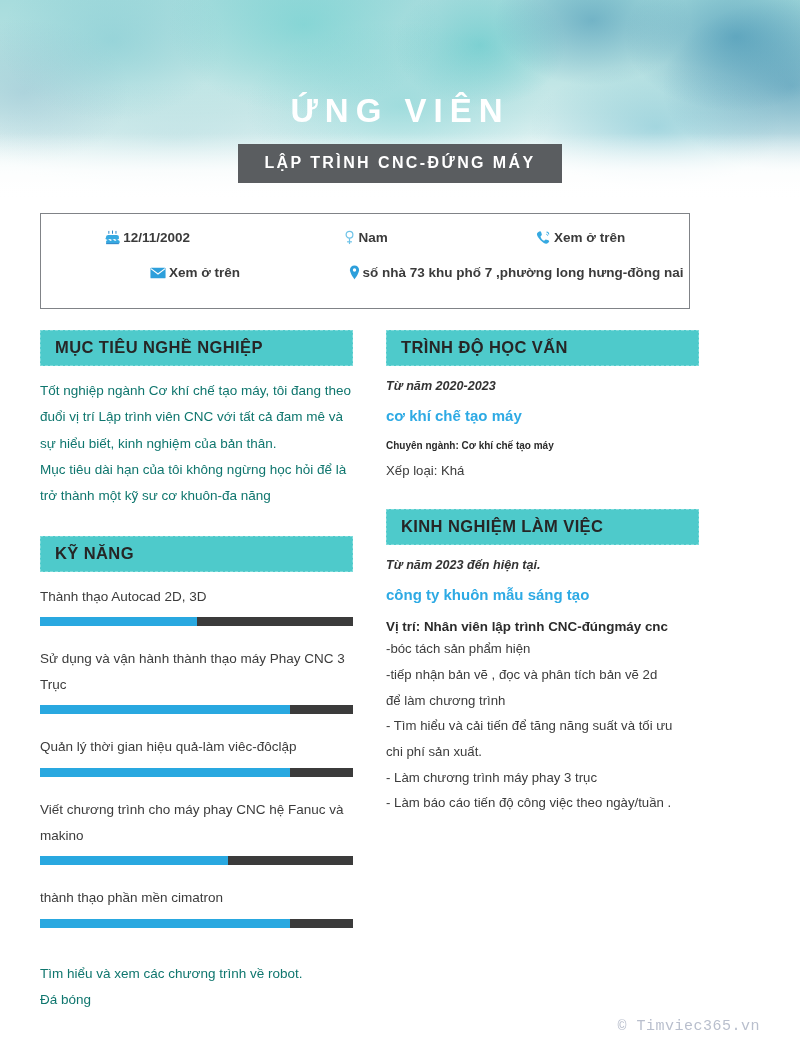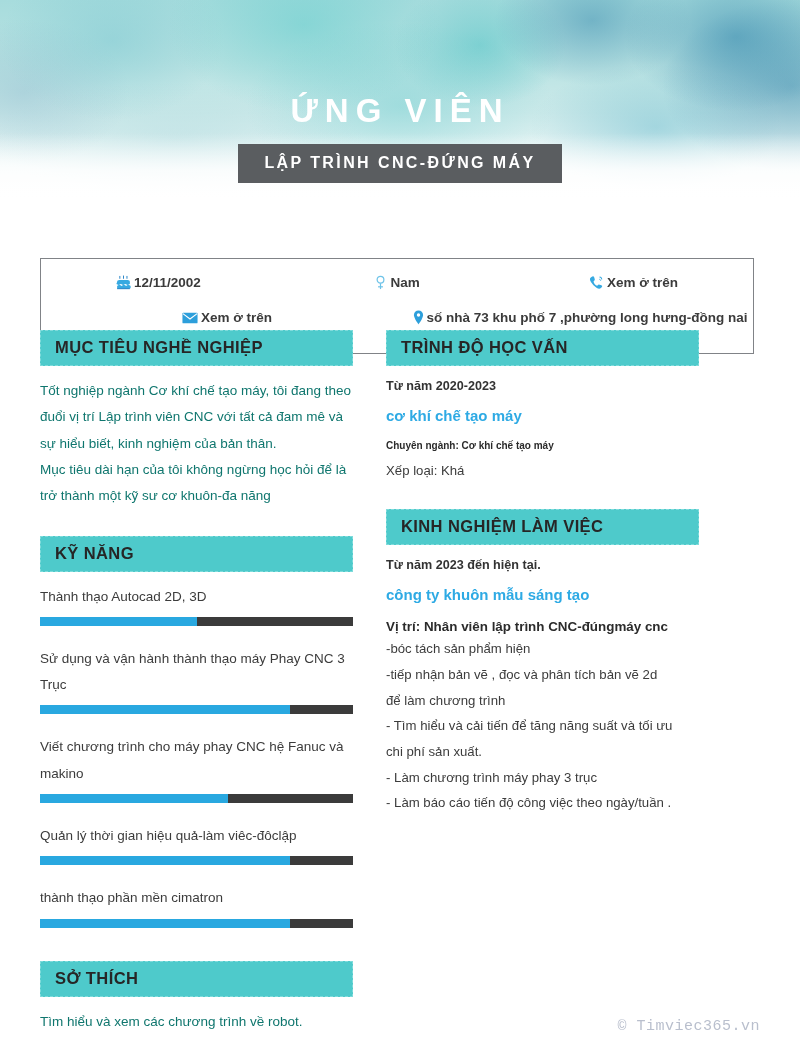--- a/index.html
+++ b/index.html
@@ -72,26 +72,25 @@
     text-transform: uppercase;
     padding: 11px 26px 12px 26px;
     line-height: 1;
   }
 
   
   .contact-box {
     position: absolute;
     left: 40px;
     top: 213px;
-    width: 714px;
+    width: 650px;
     height: 96px;
     border: 1px solid #808387;
     background: transparent;
     padding: 16px 8px 0 8px;
-    margin-top: 45px;
   }
   .contact-row {
     display: flex;
     width: 100%;
   }
   .contact-row.row1 { padding-left: 0; }
   .contact-row.row2 { margin-top: 20px; }
   .contact-item {
     display: flex;
     align-items: center;
@@ -159,20 +158,21 @@
   }
   .bar-fill { height: 9px; background: #29a8e0; }
 
   
   .exp-date {
     font-size: 12.6px;
     font-weight: bold;
     color: #333333;
     margin-bottom: 12px;
     line-height: 1.3;
+    font-style: italic;
   }
   .exp-org {
     font-size: 15px;
     font-weight: bold;
     color: #2eaae4;
     margin-bottom: 13px;
     line-height: 1.3;
   }
   .exp-role {
     font-size: 13.4px;
@@ -306,46 +306,43 @@
             <div class="bar-fill" style="width: 50%;"></div>
           </div>
         </div>
         <div class="skill">
           <div class="skill-name">Sử dụng và vận hành thành thạo máy Phay CNC 3 Trục</div>
           <div class="bar">
             <div class="bar-fill" style="width: 80%;"></div>
           </div>
         </div>
         <div class="skill">
+          <div class="skill-name">Quản lý thời gian hiệu quả-làm viêc-đôclập</div>
+          <div class="bar">
+            <div class="bar-fill" style="width: 80%;"></div>
+          </div>
+        </div>
+        <div class="skill">
           <div class="skill-name">Viết chương trình cho máy phay CNC hệ Fanuc và makino</div>
           <div class="bar">
             <div class="bar-fill" style="width: 60%;"></div>
           </div>
         </div>
         <div class="skill">
-          <div class="skill-name">Quản lý thời gian hiệu quả-làm viêc-đôclập</div>
+          <div class="skill-name">thành thạo phần mền cimatron</div>
           <div class="bar">
             <div class="bar-fill" style="width: 80%;"></div>
           </div>
         </div>
-        <div class="skill">
-          <div class="skill-name">thành thạo phần mền cimatron</div>
-          <div class="bar">
-            <div class="bar-fill" style="width: 80%;"></div>
-          </div>
-        </div>
       </div>
     </div>
 
     <div class="sec-gap" style="height:13px"></div>
 
     <div>
-      <div class="sec-head narrow">
-        <div class="sec-head-title">SỞ THÍCH</div>
-      </div>
       <div class="sec-body">
         <p> Tìm hiểu và xem các chương trình về robot.</p>
         <p>Đá bóng</p>
 
       </div>
     </div>
 
   </div>
 
   <div class="col-right">

